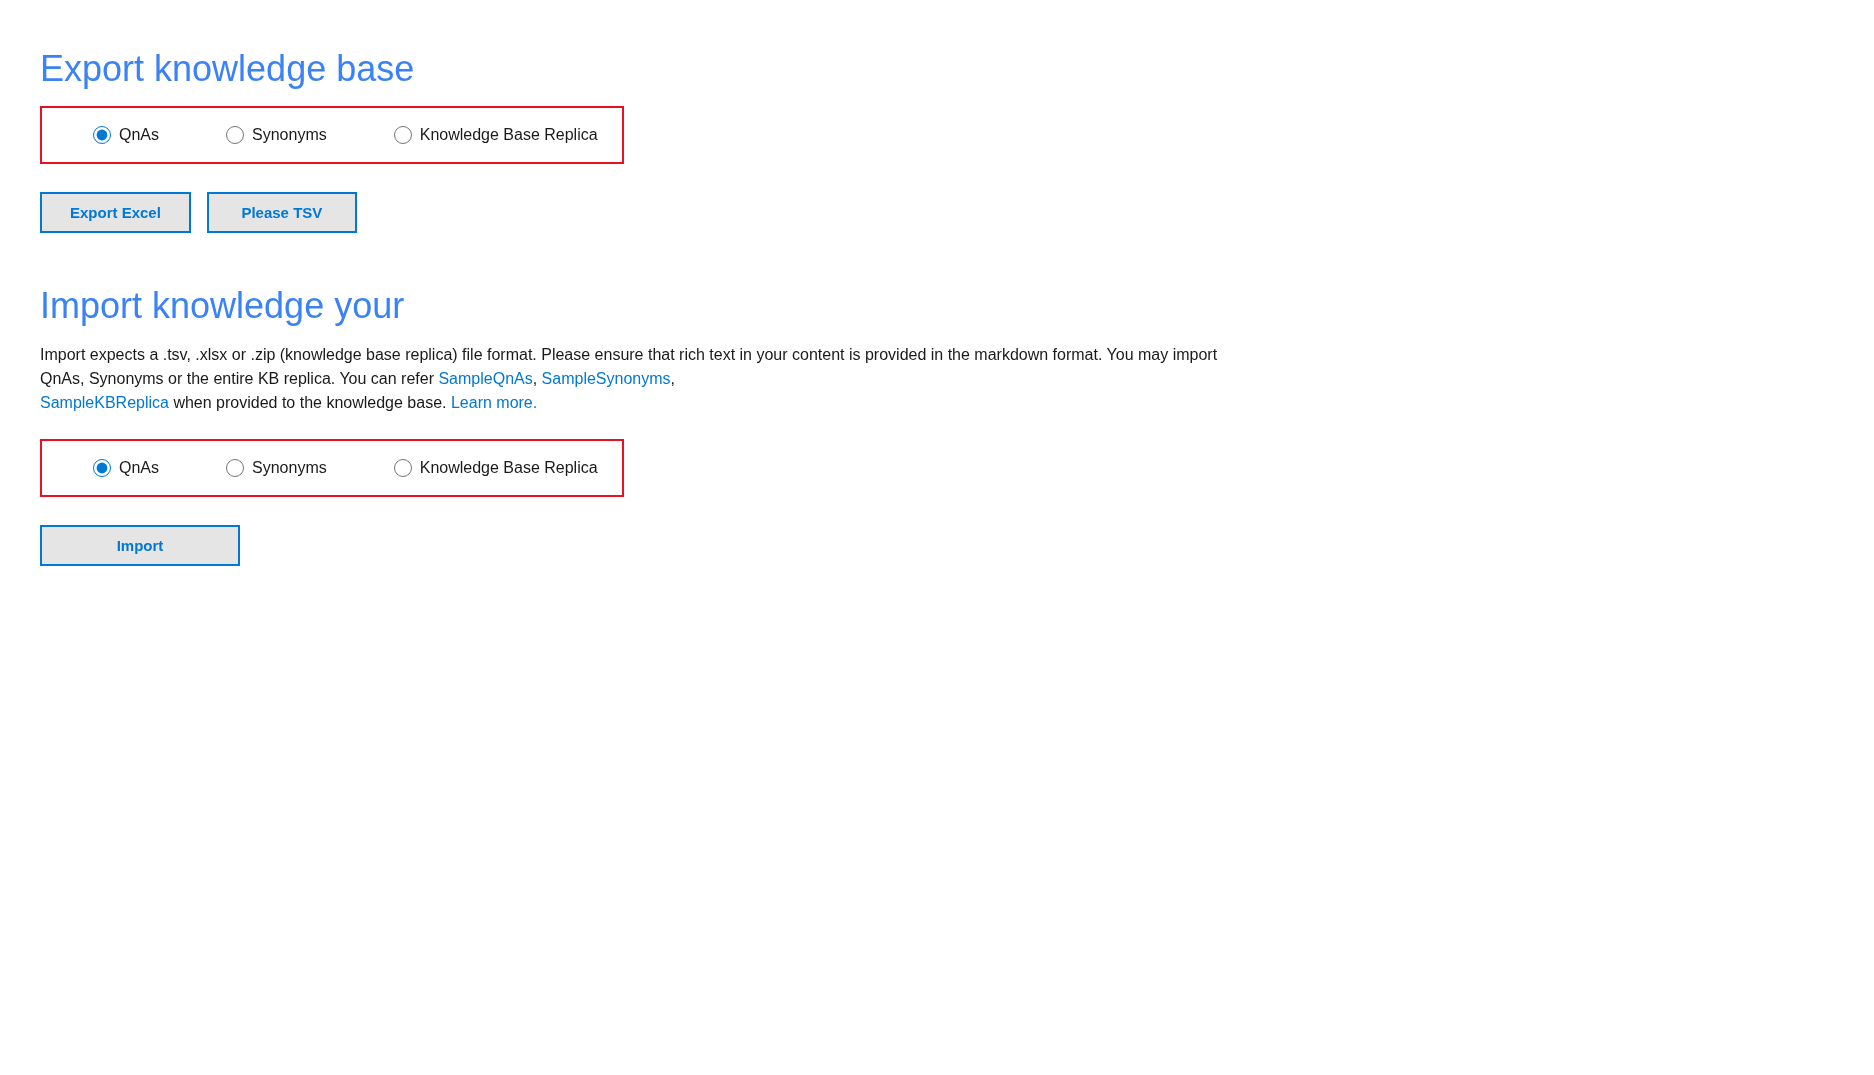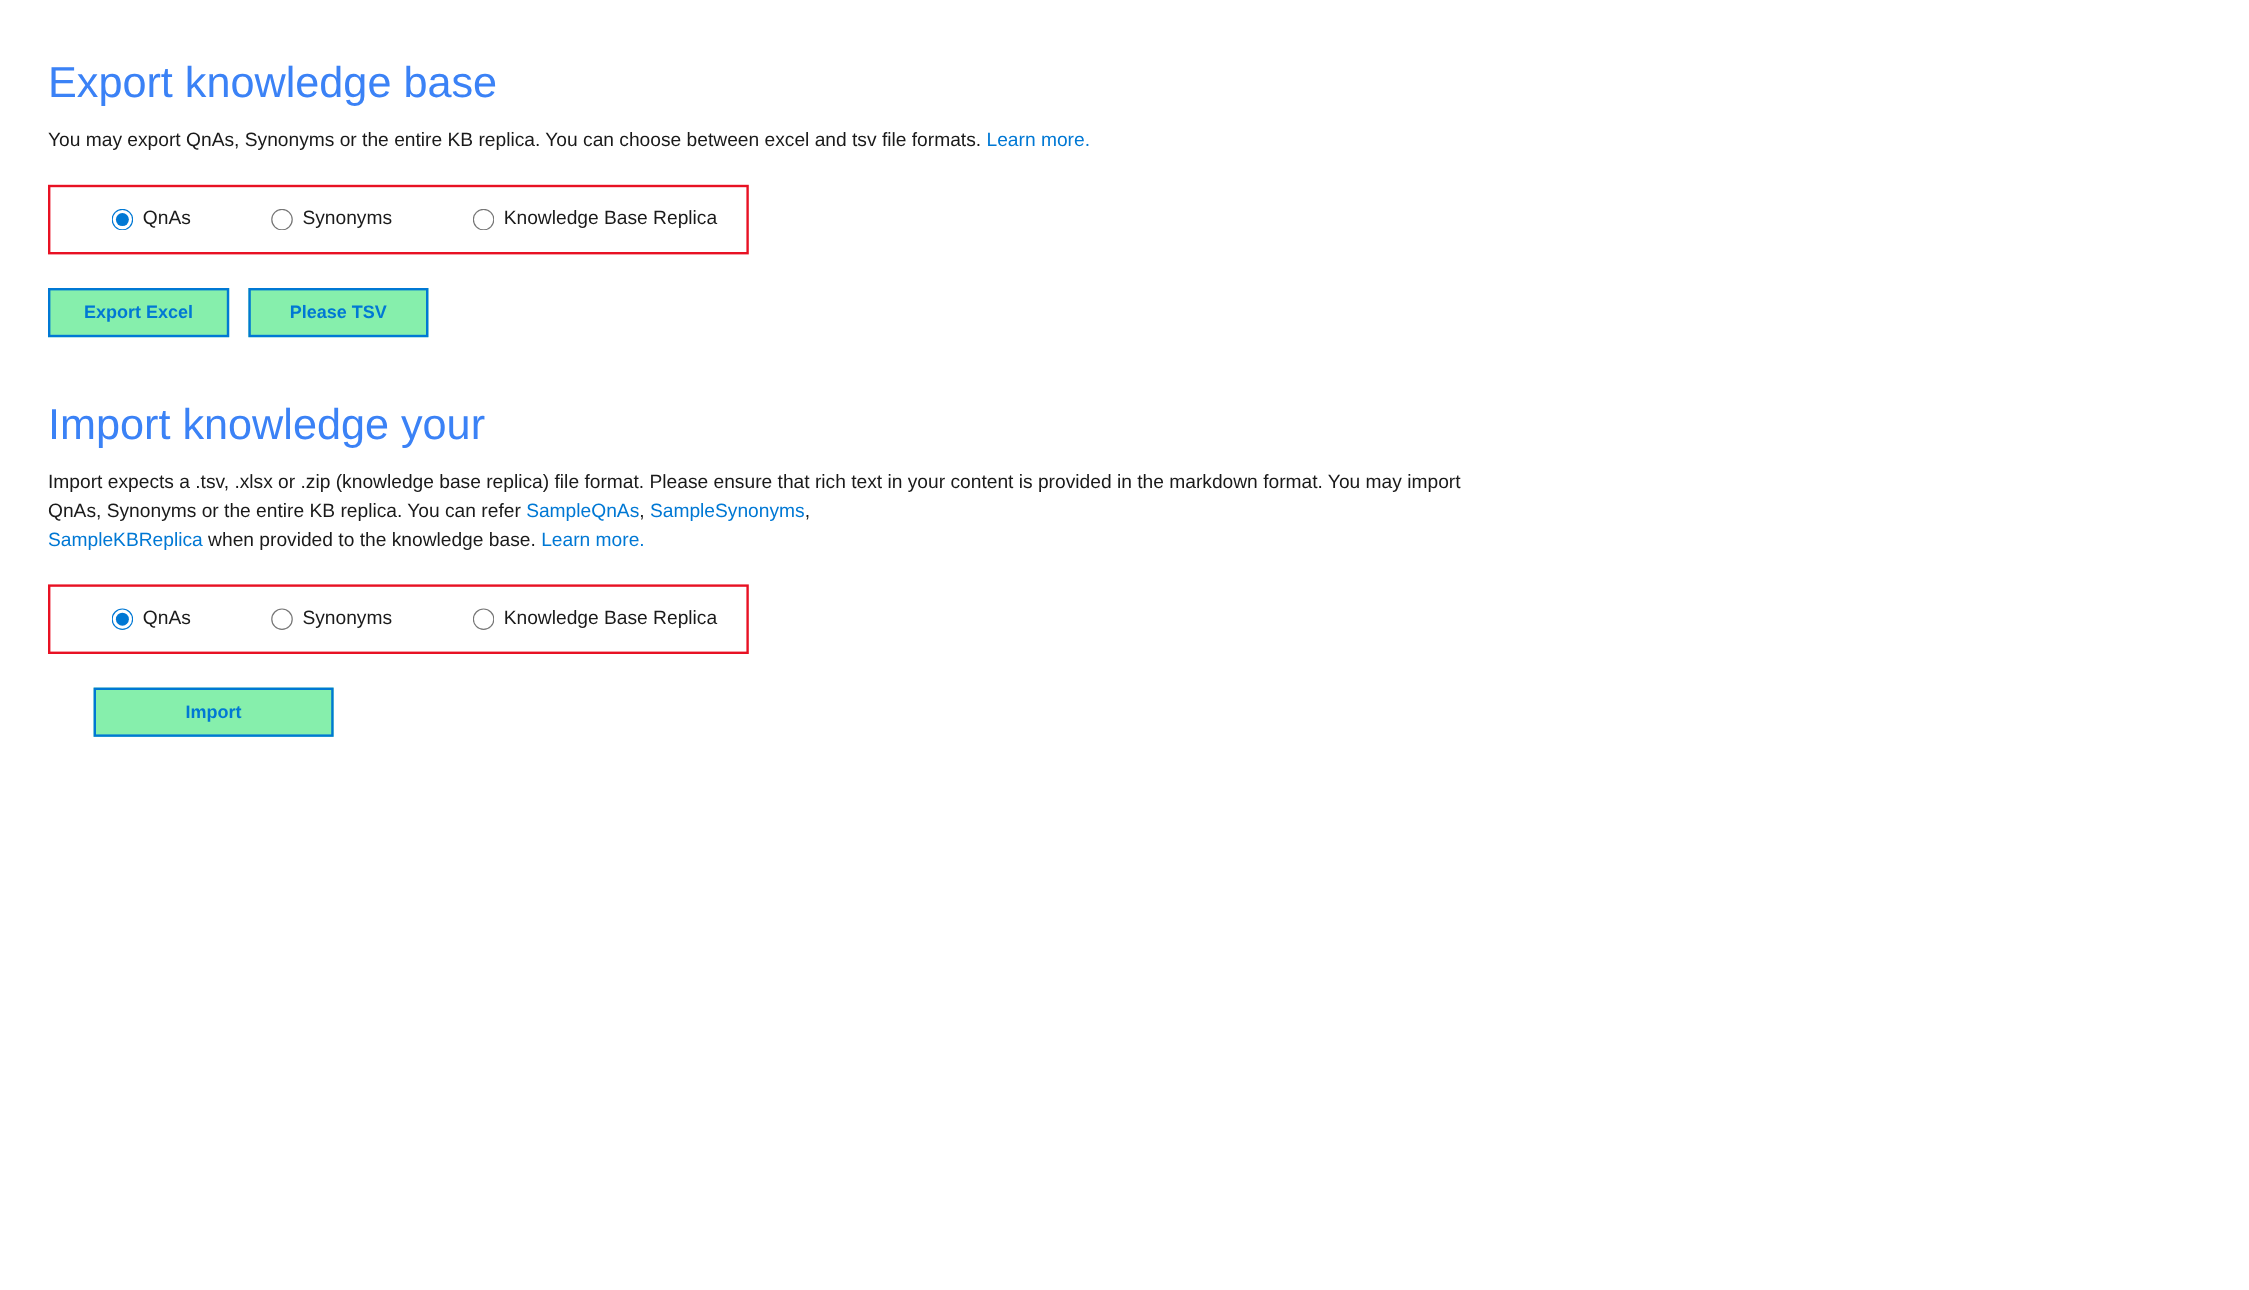--- a/index.html
+++ b/index.html
@@ -72,36 +72,32 @@
     .button-group {
       display: flex;
       gap: 16px;
     }
 
     .btn {
       padding: 10px 28px;
       font-size: 15px;
       font-weight: 700;
       color: #0078d4;
-      background: #86efac;
+      background: #e5e5e5;
       border: 2px solid #0078d4;
       cursor: pointer;
       font-family: 'Segoe UI', sans-serif;
       min-width: 150px;
     }
   </style>
 </head>
 <body>
 
 <section class="section">
   <h1 class="section-title">Export knowledge base</h1>
-  <p class="section-description">
-    <span>You may export QnAs, Synonyms or the entire KB replica. You can choose between excel and tsv file formats.</span>
-    <a href="#">Learn more.</a>
-  </p>
 
   <div class="radio-group">
     <label class="radio-option">
       <input type="radio" name="export-type" checked="" style="">
       <span>QnAs</span>
     </label>
     <label class="radio-option">
       <input type="radio" name="export-type" style="">
       <span>Synonyms</span>
     </label>
@@ -137,15 +133,15 @@
       <input type="radio" name="import-type" style="">
       <span>Synonyms</span>
     </label>
     <label class="radio-option">
       <input type="radio" name="import-type" style="">
       <span>Knowledge Base Replica</span>
     </label>
   </div>
 
   <div class="button-group">
-    <button class="btn" style="min-width: 200px; margin-left: 38px;">Import</button>
+    <button class="btn" style="min-width: 200px;">Import</button>
   </div>
 </section>
 
 </body></html>

